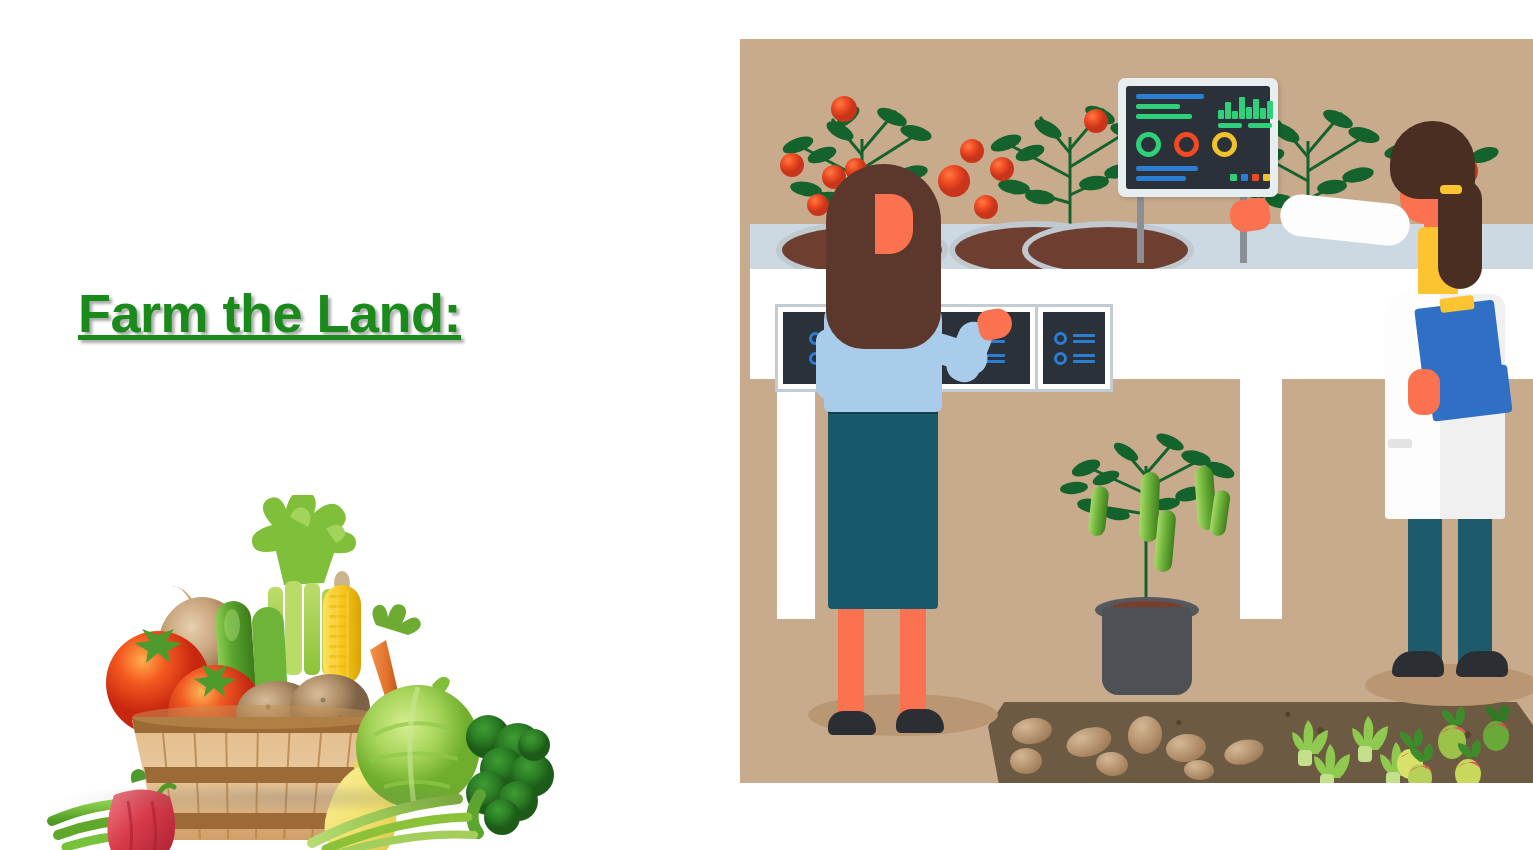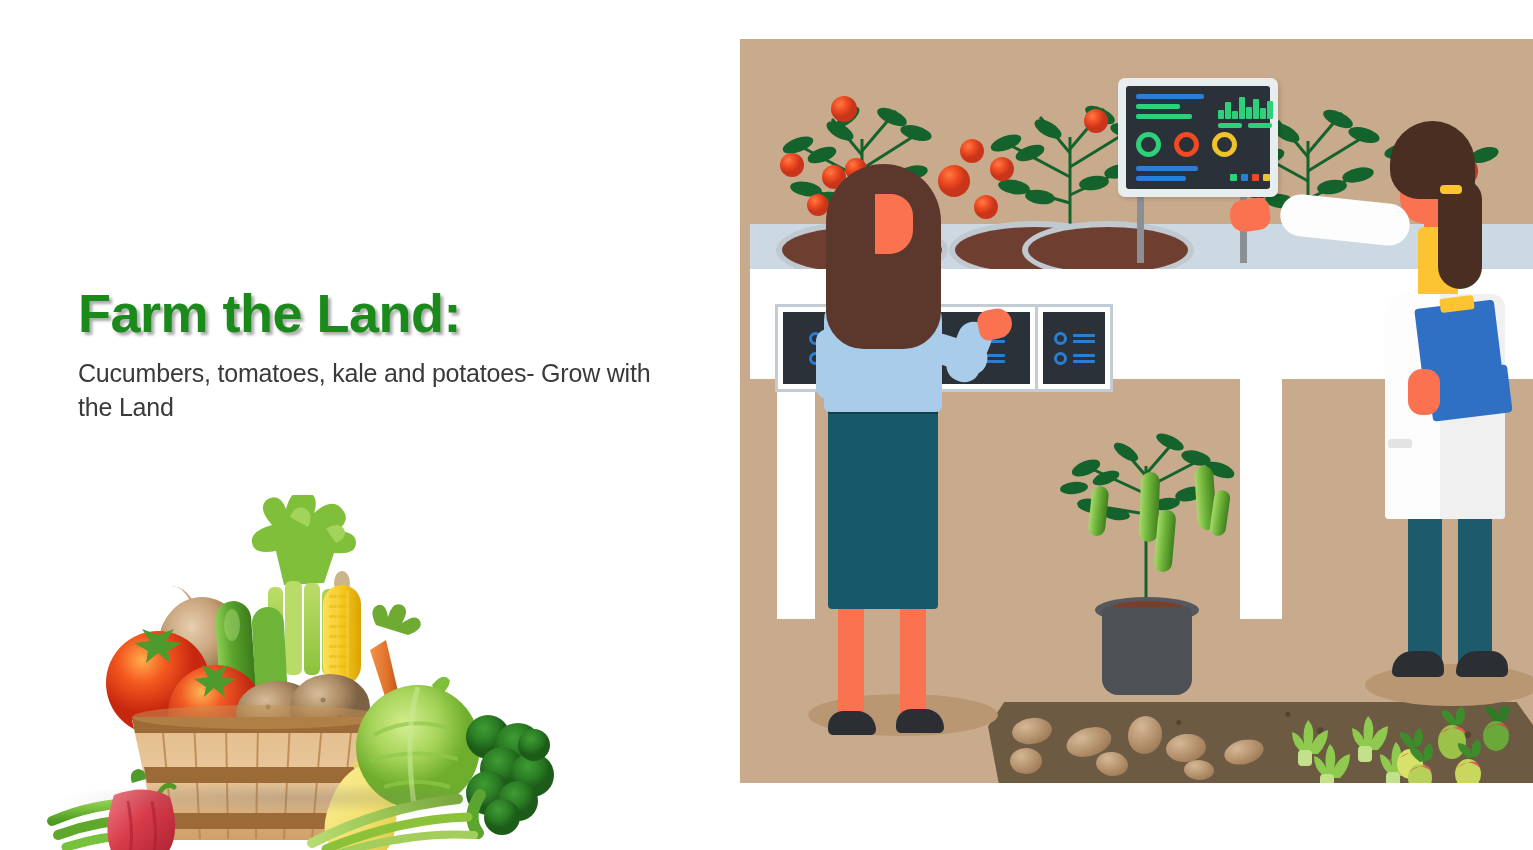--- a/index.html
+++ b/index.html
@@ -4,22 +4,23 @@
 <style>
   html,body{margin:0;padding:0;background:#fff;}
   body{width:1533px;height:850px;overflow:hidden;font-family:"Liberation Sans",sans-serif;}
   .slide{position:relative;width:1533px;height:850px;background:#ffffff;}
 
   
   .text-block{position:absolute;left:78px;top:285px;width:580px;}
   .title{
     font-family:"Liberation Sans",sans-serif;
     font-size:54px;font-weight:bold;color:#1a8a1a;
-    letter-spacing:-0.5px;line-height:1.05;margin:0 0 14px 0;
+    letter-spacing:-0.5px;line-height:1.05;margin:0 0 24px 0;
     text-shadow:3px 3px 3px rgba(0,0,0,0.33);
+    text-decoration:underline;
   }
   .subtitle{
     font-family:"Liberation Sans",sans-serif;
     font-size:25px;font-weight:normal;color:#3a3a3a;
     line-height:1.38;margin:0;letter-spacing:-0.2px;
   }
 
   
   .basket-art{position:absolute;left:40px;top:495px;width:520px;height:355px;}
   .basket-shadow{position:absolute;left:20px;top:288px;width:470px;height:30px;border-radius:50%;
@@ -131,21 +132,20 @@
   .potato{position:absolute;border-radius:50%;
     background:radial-gradient(ellipse at 35% 30%,#d4b896 0%,#b08d68 55%,#8a6b4b 100%);}
 </style>
 </head>
 <body>
 
 <div class="slide">
 
   <div class="text-block">
     <h1 class="title">Farm the Land:</h1>
-    <p class="subtitle">Cucumbers, tomatoes, kale and potatoes- Grow with the Land</p>
   </div>
 
   <div class="basket-art">
     <div class="basket-shadow"></div>
     <svg width="520" height="355" viewBox="0 0 520 355">
       <defs>
         <linearGradient id="woodg" x1="0" y1="0" x2="0" y2="1">
           <stop offset="0%" stop-color="#e3bd8c"></stop>
             <stop offset="45%" stop-color="#e8c79b"></stop>
           <stop offset="100%" stop-color="#cfa069"></stop>

